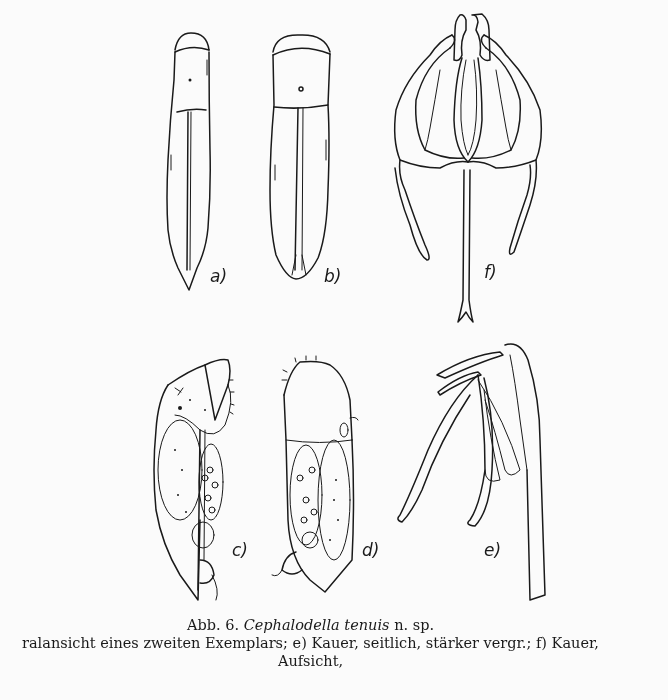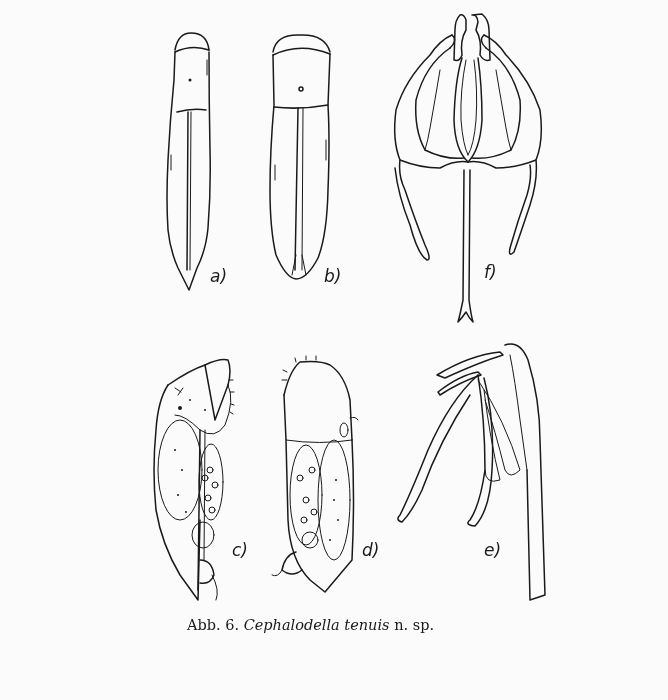--- a/index.html
+++ b/index.html
@@ -146,13 +146,14 @@
 <span class="panel-label" style="left:362px; top:540px;">d)</span>
 <span class="panel-label" style="left:484px; top:540px;">e)</span>
 <span class="panel-label" style="left:484px; top:262px;">f)</span>
 
 <div class="caption">
   <span class="title-line">
     <span>Abb. 6.</span>
     <em>Cephalodella tenuis</em>
     <span>n. sp.</span>
   </span>
+  <span class="body-line">ralansicht eines zweiten Exemplars; e) Kauer, seitlich, stärker vergr.; f) Kauer, Aufsicht,</span>
 </div>
 
 </body></html>

